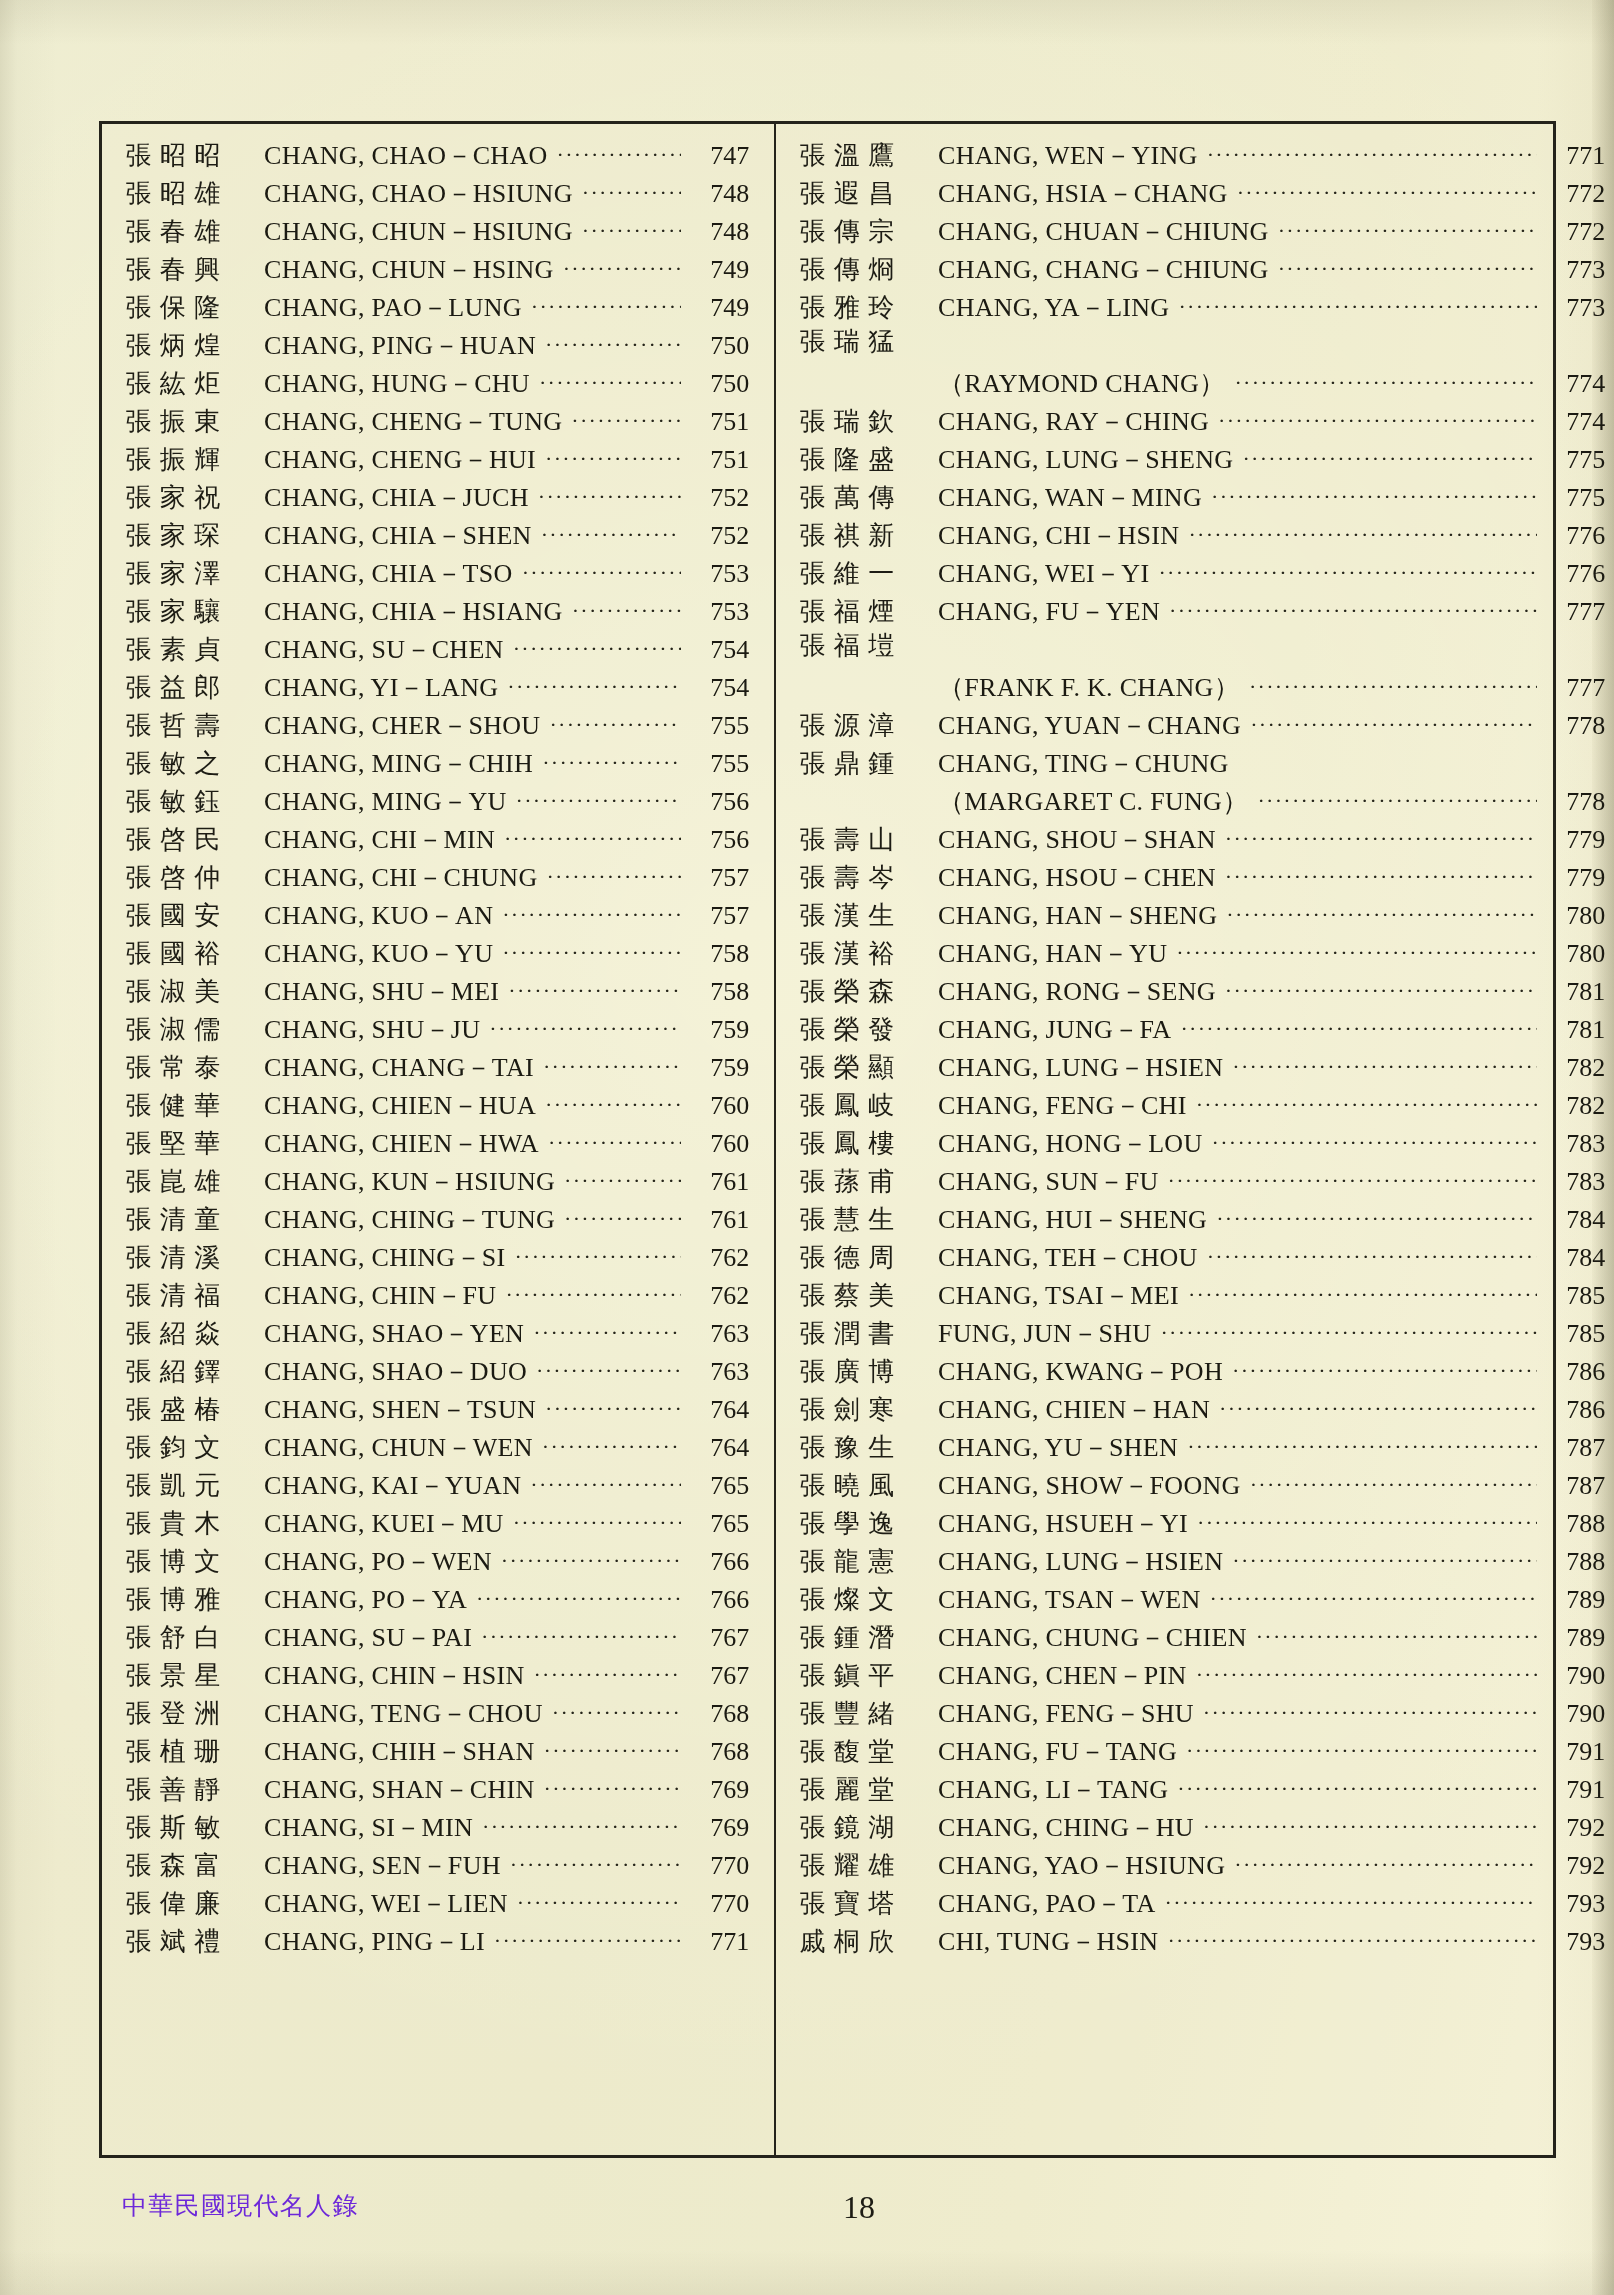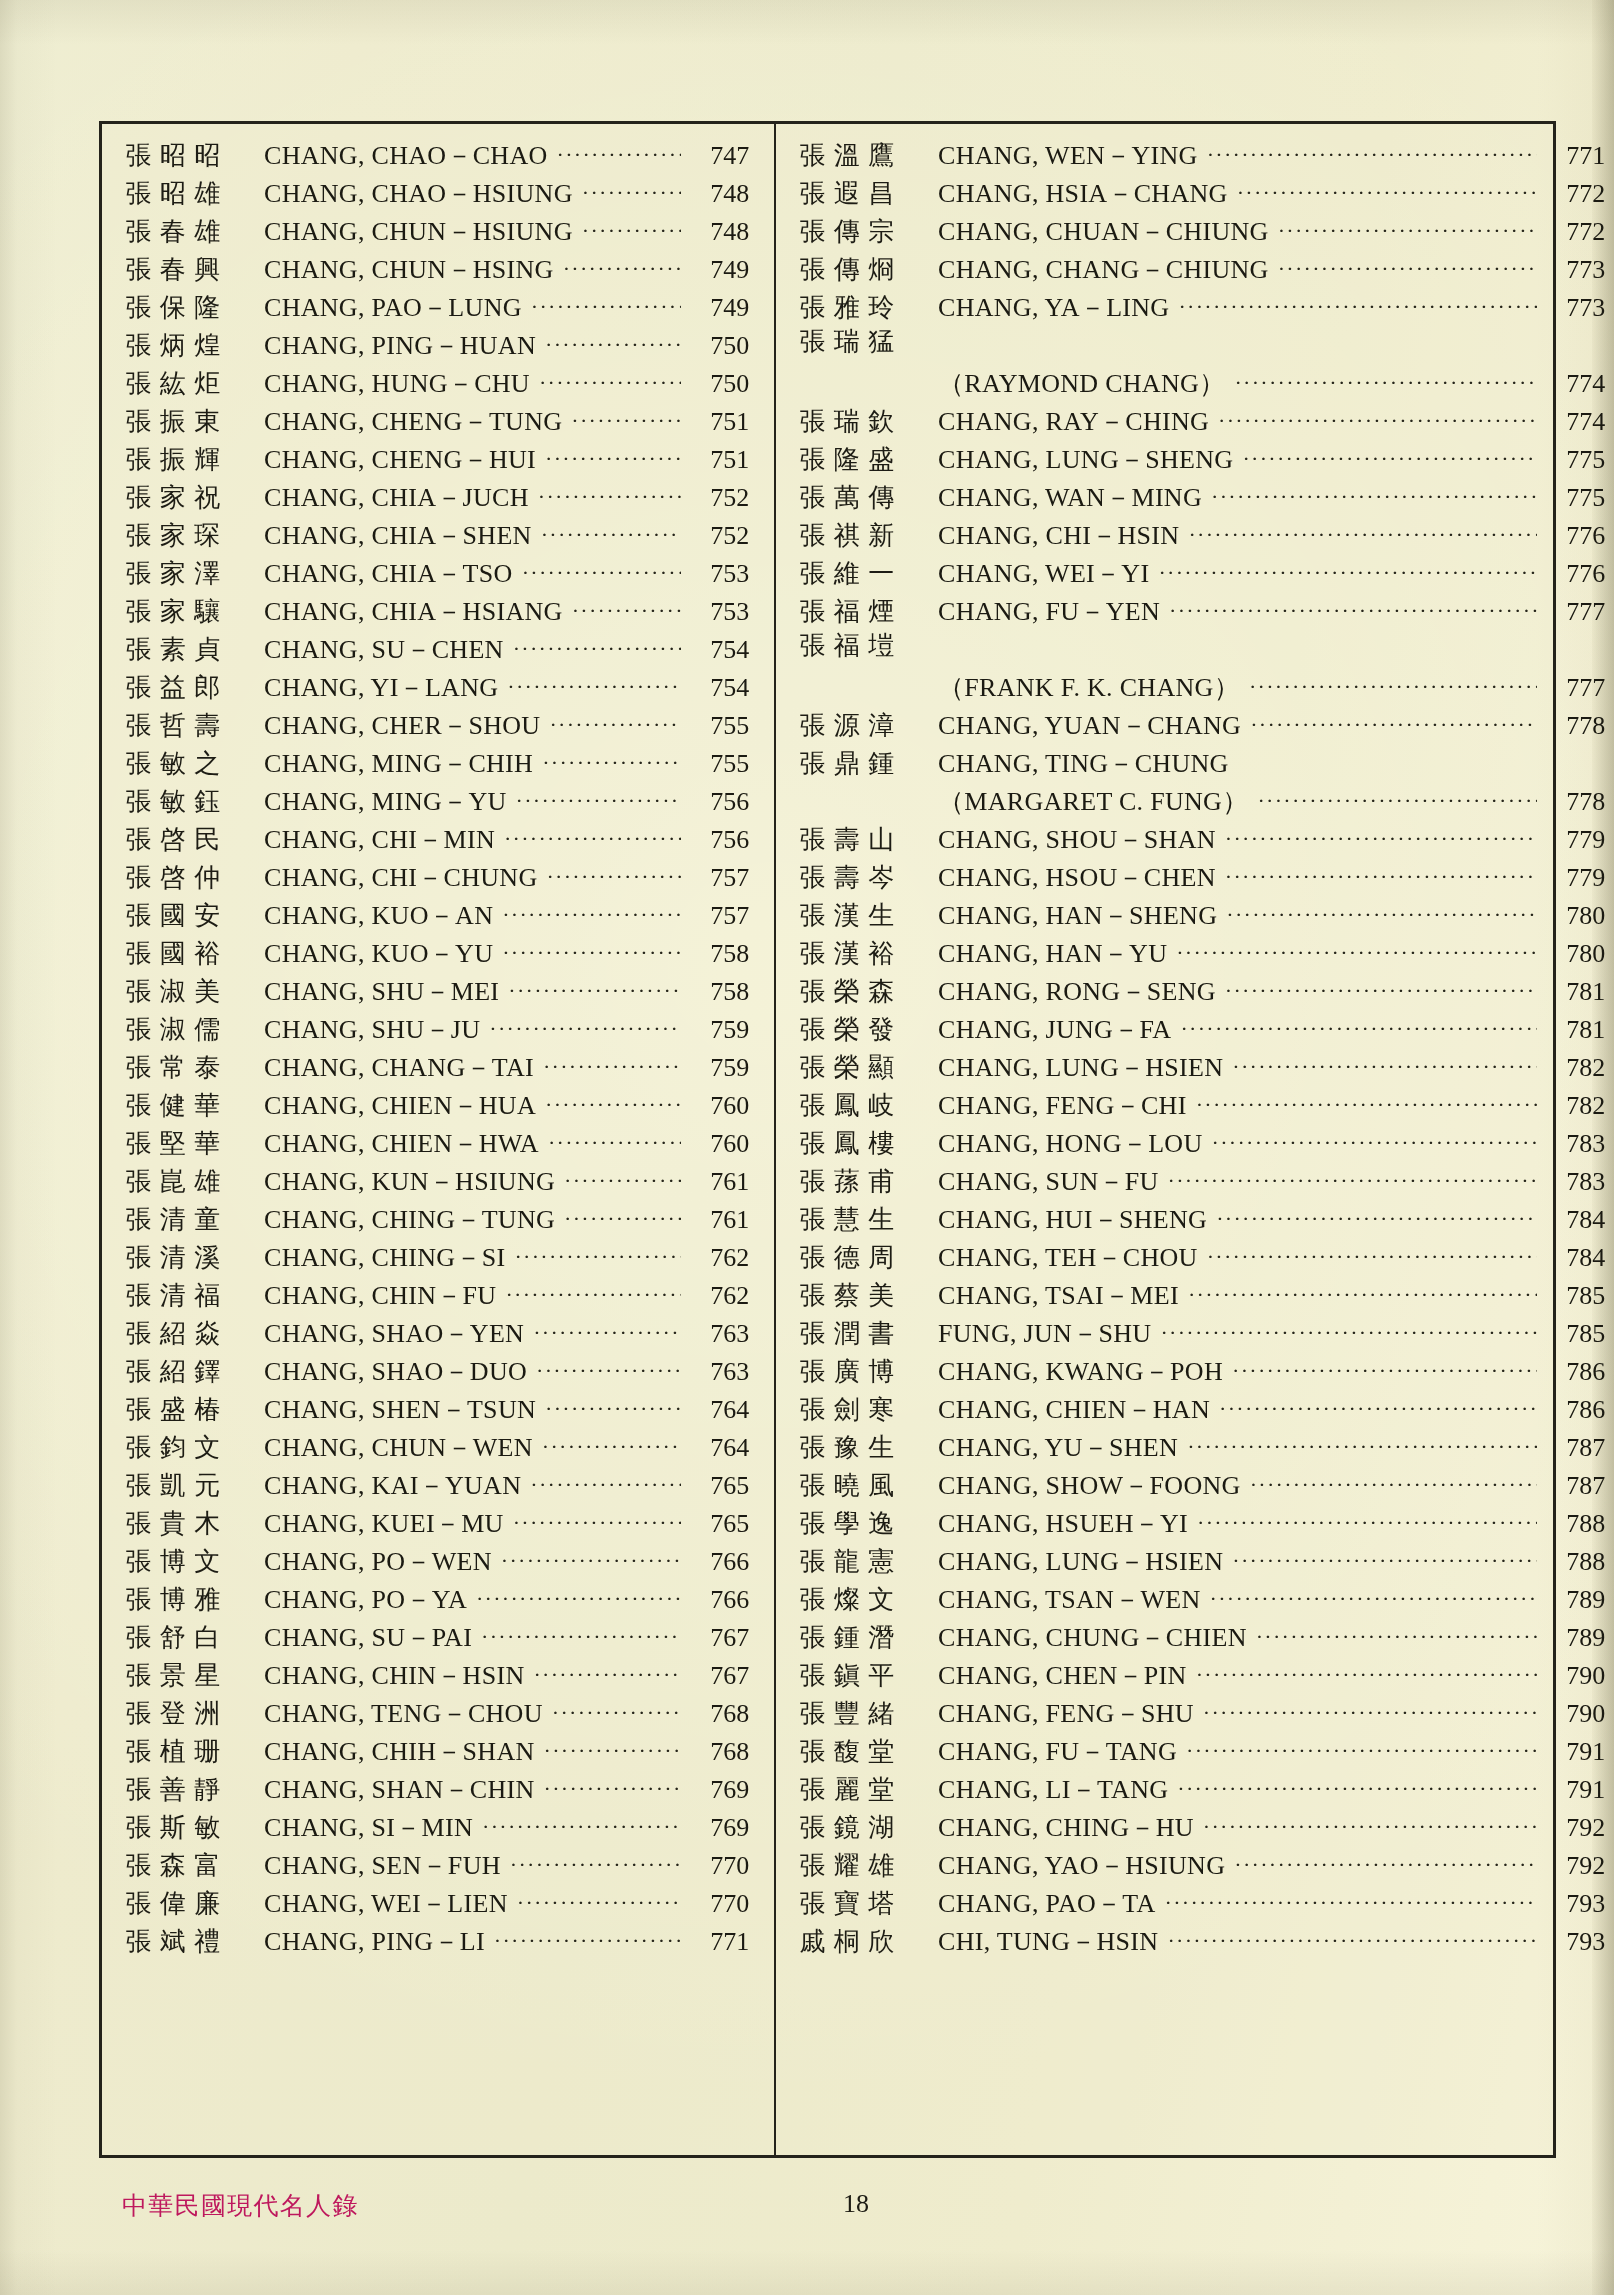--- a/index.html
+++ b/index.html
@@ -108,27 +108,27 @@
     position:absolute;
     left:122px;top:2189px;
     width:1364px;
     display:flex;
     align-items:baseline;
   }
   #footer-title{
     font-family:"DejaVu Sans","Liberation Sans",sans-serif;
     font-size:25px;
     letter-spacing:1.3px;
-    color:#be185d;
+    color:#6d28d9;
   }
   #footer-page{
     position:absolute;
     left:721px;
     font-family:"Liberation Serif","DejaVu Serif",serif;
-    font-size:26px;
+    font-size:32px;
     color:#1d1c14;
   }
 </style>
 </head>
 <body>
 
 <div id="paper"></div>
 <div id="edge-strip"></div>
 
 <div id="frame">

